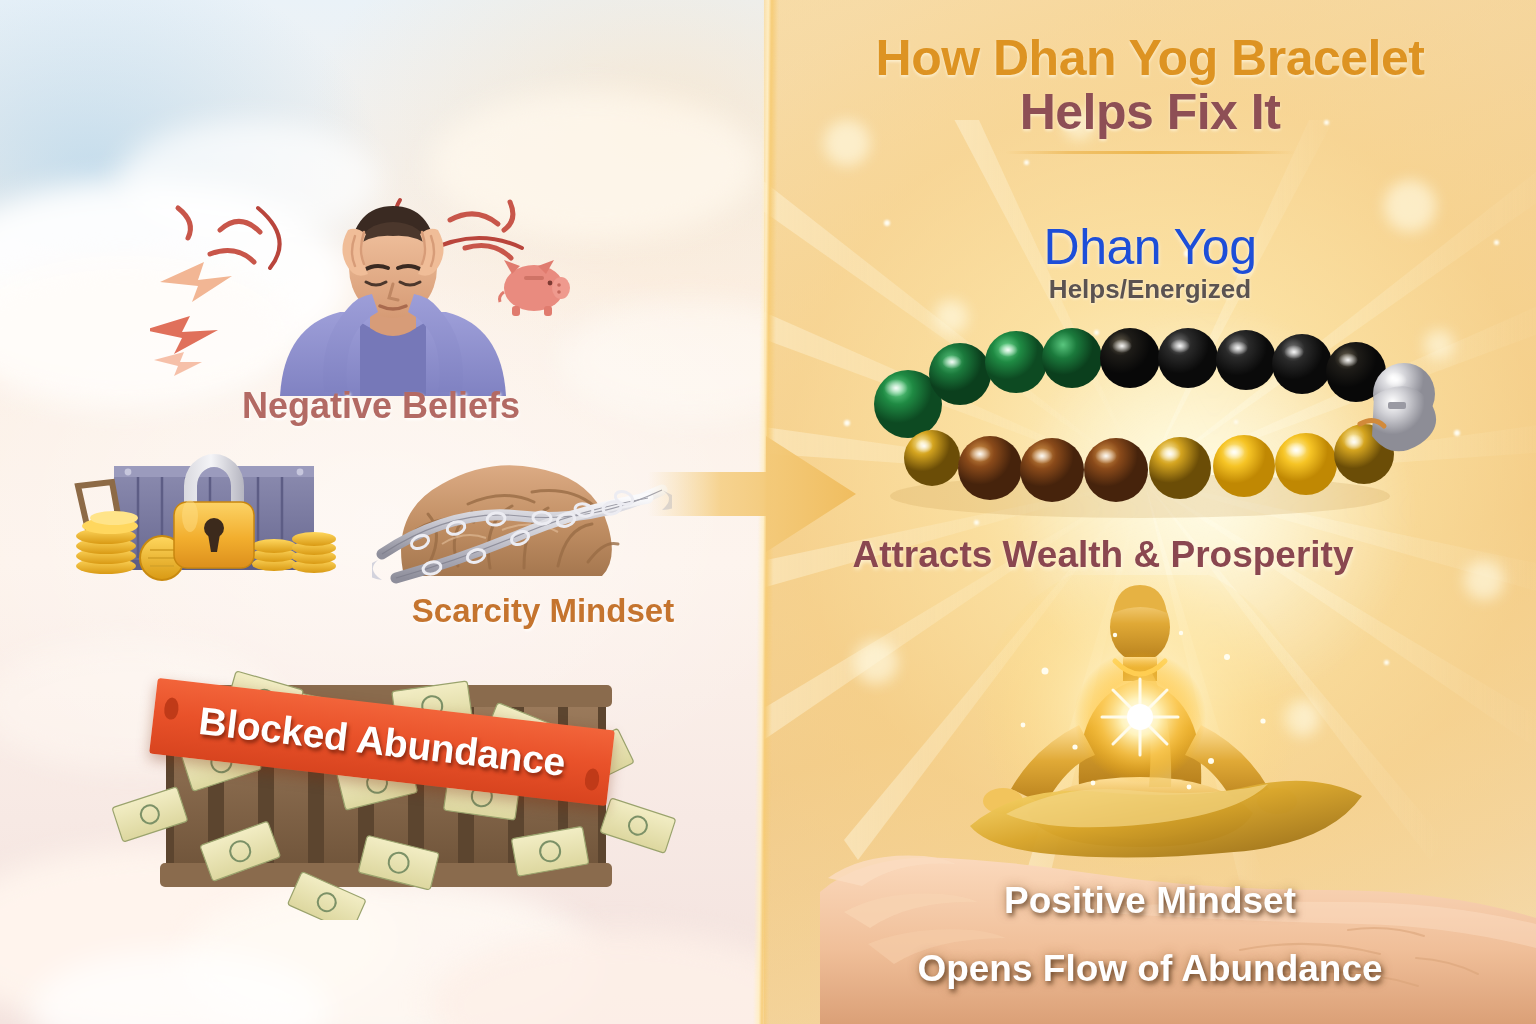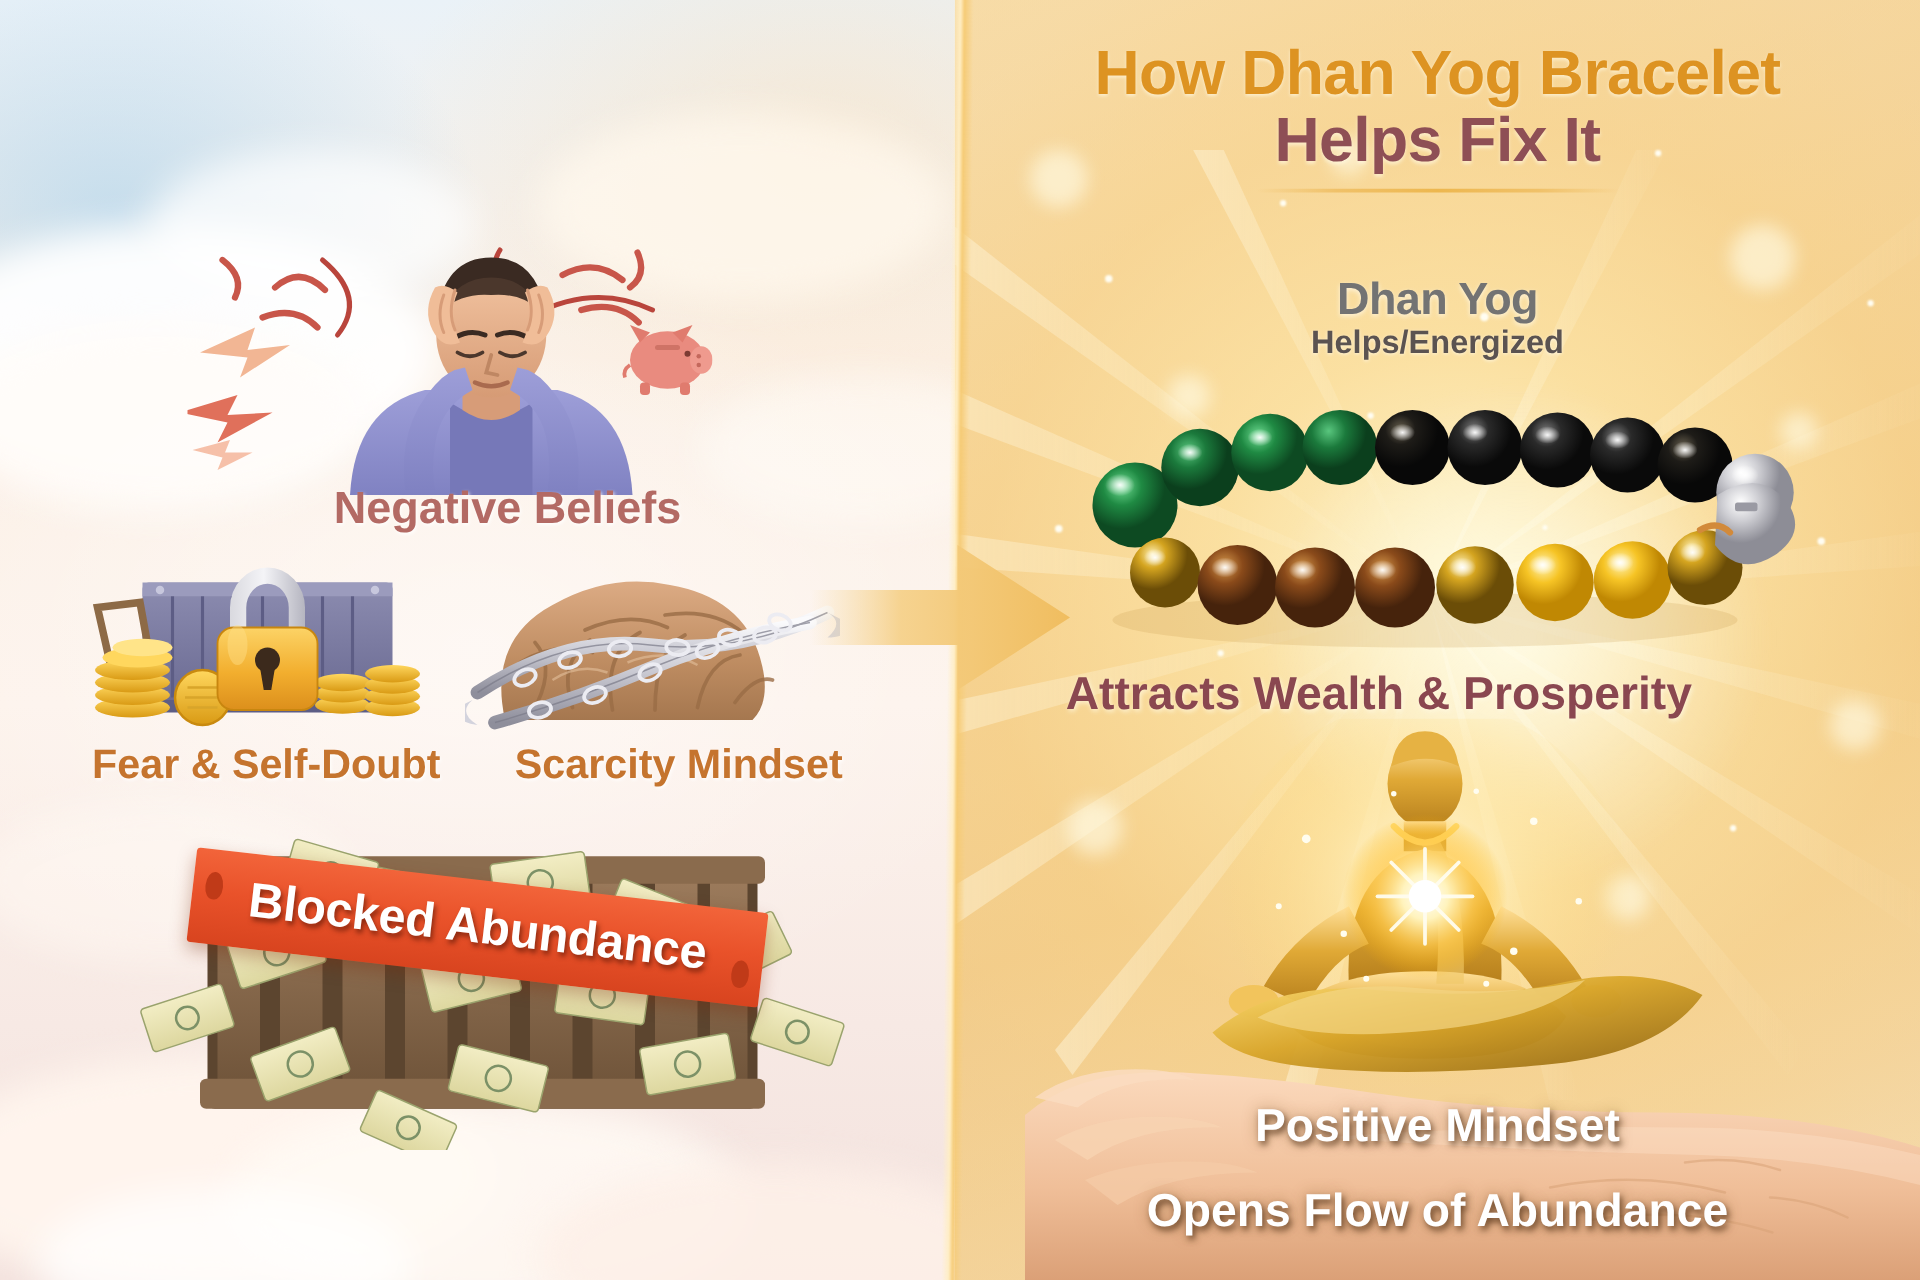--- a/index.html
+++ b/index.html
@@ -86,21 +86,21 @@
   }
   .rule-l { width:480px; }
   .rule-r { width:290px; }
 
   
   .man-zone { position:absolute; left:228px; top:196px; width:330px; height:200px; }
   .scribbles { position:absolute; left:150px; top:190px; width:470px; height:190px; }
 
   .cap { position:absolute; font-weight:bold; text-align:center; font-family:"Liberation Sans", sans-serif; }
   .cap-neg {
-    left:196px; top:385px; width:420px; font-size:36px; color:#b36a64;
+    left:171px; top:385px; width:420px; font-size:36px; color:#b36a64;
     text-shadow:1px 2px 3px rgba(255,255,255,.85);
   }
   .cap-fear {
     left:48px; top:592px; width:330px; font-size:33px; color:#c5742e;
     text-shadow:1px 2px 3px rgba(255,255,255,.85);
   }
   .cap-scar {
     left:378px; top:592px; width:330px; font-size:33px; color:#c5742e;
     text-shadow:1px 2px 3px rgba(255,255,255,.85);
   }
@@ -129,21 +129,21 @@
     transform:rotate(6.6deg);
     display:flex; align-items:center; justify-content:center;
     font-size:39px; font-weight:bold; color:#fff;
     text-shadow:2px 3px 4px rgba(110,30,10,.75);
     letter-spacing:-.3px;
   }
 
   
   .brand { position:absolute; left:764px; top:218px; width:772px; text-align:center; }
   .brand-name {
-    font-size:36px; font-weight:bold; color:#737373; letter-spacing:-.5px;
+    font-size:50px; font-weight:normal; color:#1d4ed8; letter-spacing:-.5px;
     text-shadow:0 2px 4px rgba(255,250,235,.8);
   }
   .brand-sub {
     font-size:26px; font-weight:bold; color:#5b5351; margin-top:-2px;
     text-shadow:0 1px 3px rgba(255,250,235,.8);
   }
 
   .bracelet-zone { position:absolute; left:840px; top:318px; width:600px; height:205px; }
 
   .cap-attract {
@@ -389,21 +389,20 @@
       <ellipse cx="252" cy="115" rx="22" ry="7" fill="url(#coing)"></ellipse>
     </g>
 
     <path d="M122,62 a30,32 0 0,1 60,0 l0,24 l-13,0 l0,-24 a17,19 0 0,0 -34,0 l0,24 l-13,0 z" fill="url(#shackle)"></path>
     <rect x="112" y="78" width="80" height="66" rx="13" fill="url(#lockg)" stroke="#c8860f" stroke-width="1.5"></rect>
     <circle cx="152" cy="104" r="10" fill="#3c2a1c"></circle>
     <path d="M146,110 l12,0 l-3,18 l-6,0 z" fill="#3c2a1c"></path>
     <ellipse cx="128" cy="92" rx="8" ry="16" fill="#ffe08a" opacity=".45"></ellipse>
   </svg>
 
-  <div class="cap cap-fear">Fear &amp; Self-Doubt</div>
 
   <svg class="brain-zone" viewBox="0 0 300 160">
     <defs>
       <linearGradient id="braing" x1="0" y1="0" x2="0" y2="1">
         <stop offset="0%" stop-color="#dcab84"></stop>
           <stop offset="55%" stop-color="#c08e63"></stop>
           <stop offset="100%" stop-color="#a5774f"></stop>
       </linearGradient>
       <linearGradient id="chaing" x1="0" y1="0" x2="0" y2="1">
         <stop offset="0%" stop-color="#fafafc"></stop>

